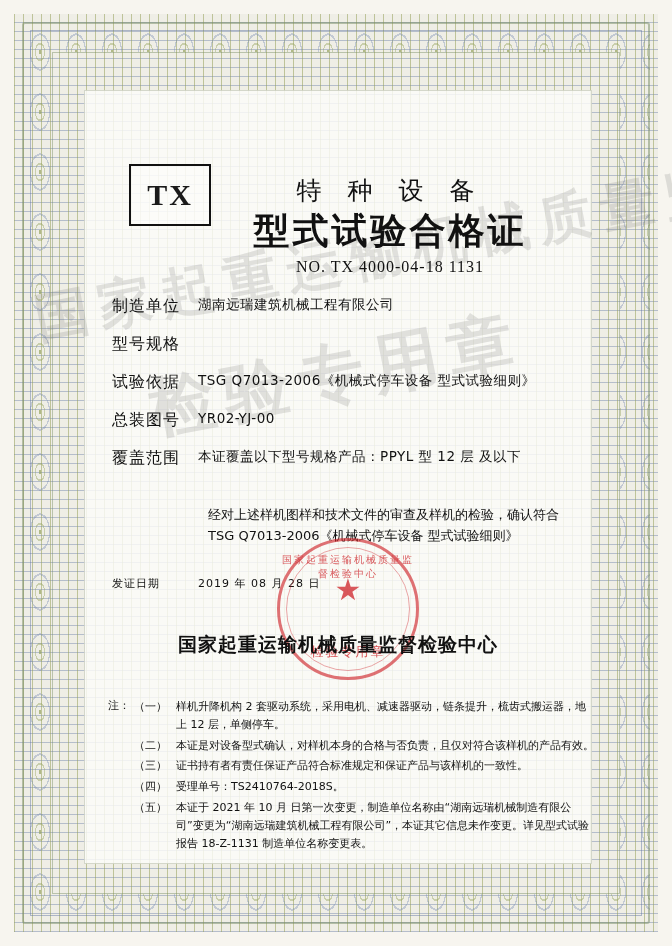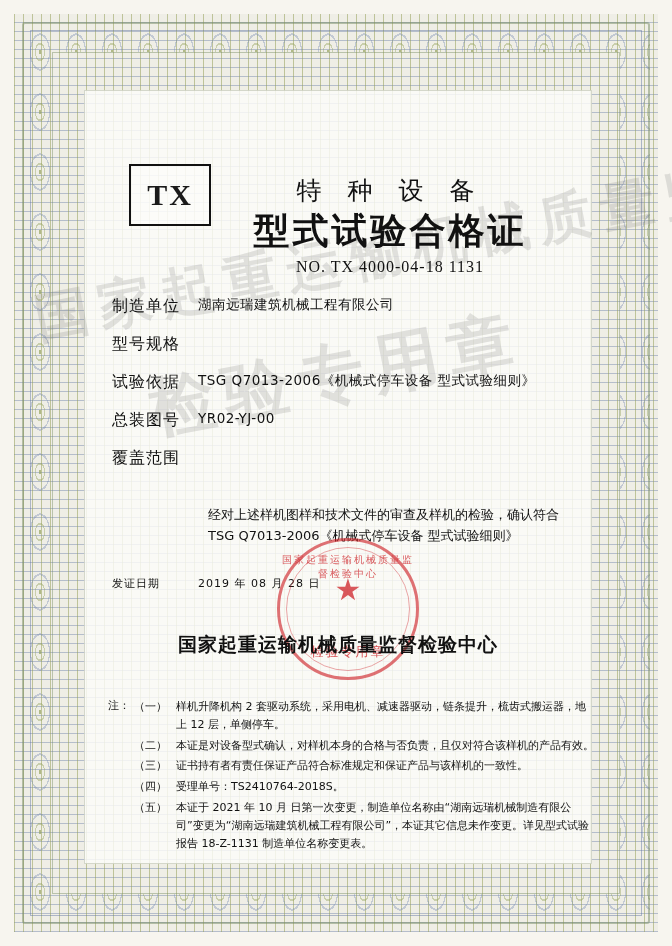--- a/index.html
+++ b/index.html
@@ -340,20 +340,21 @@
       <div class="field-row">
         <div class="field-label">试验依据</div>
         <div class="field-value">TSG Q7013-2006《机械式停车设备 型式试验细则》</div>
       </div>
       <div class="field-row">
         <div class="field-label">总装图号</div>
         <div class="field-value">YR02-YJ-00</div>
       </div>
       <div class="field-row">
         <div class="field-label">覆盖范围</div>
+        <div class="field-value">本证覆盖以下型号规格产品：PPYL 型 12 层  及以下</div>
       </div>
     </div>
 
     <div class="statement">经对上述样机图样和技术文件的审查及样机的检验，确认符合 TSG Q7013-2006《机械式停车设备 型式试验细则》</div>
 
     <div class="issue-row">
       <div class="issue-label">发证日期</div>
       <div class="issue-date">2019 年 08 月 28 日</div>
     </div>
 

